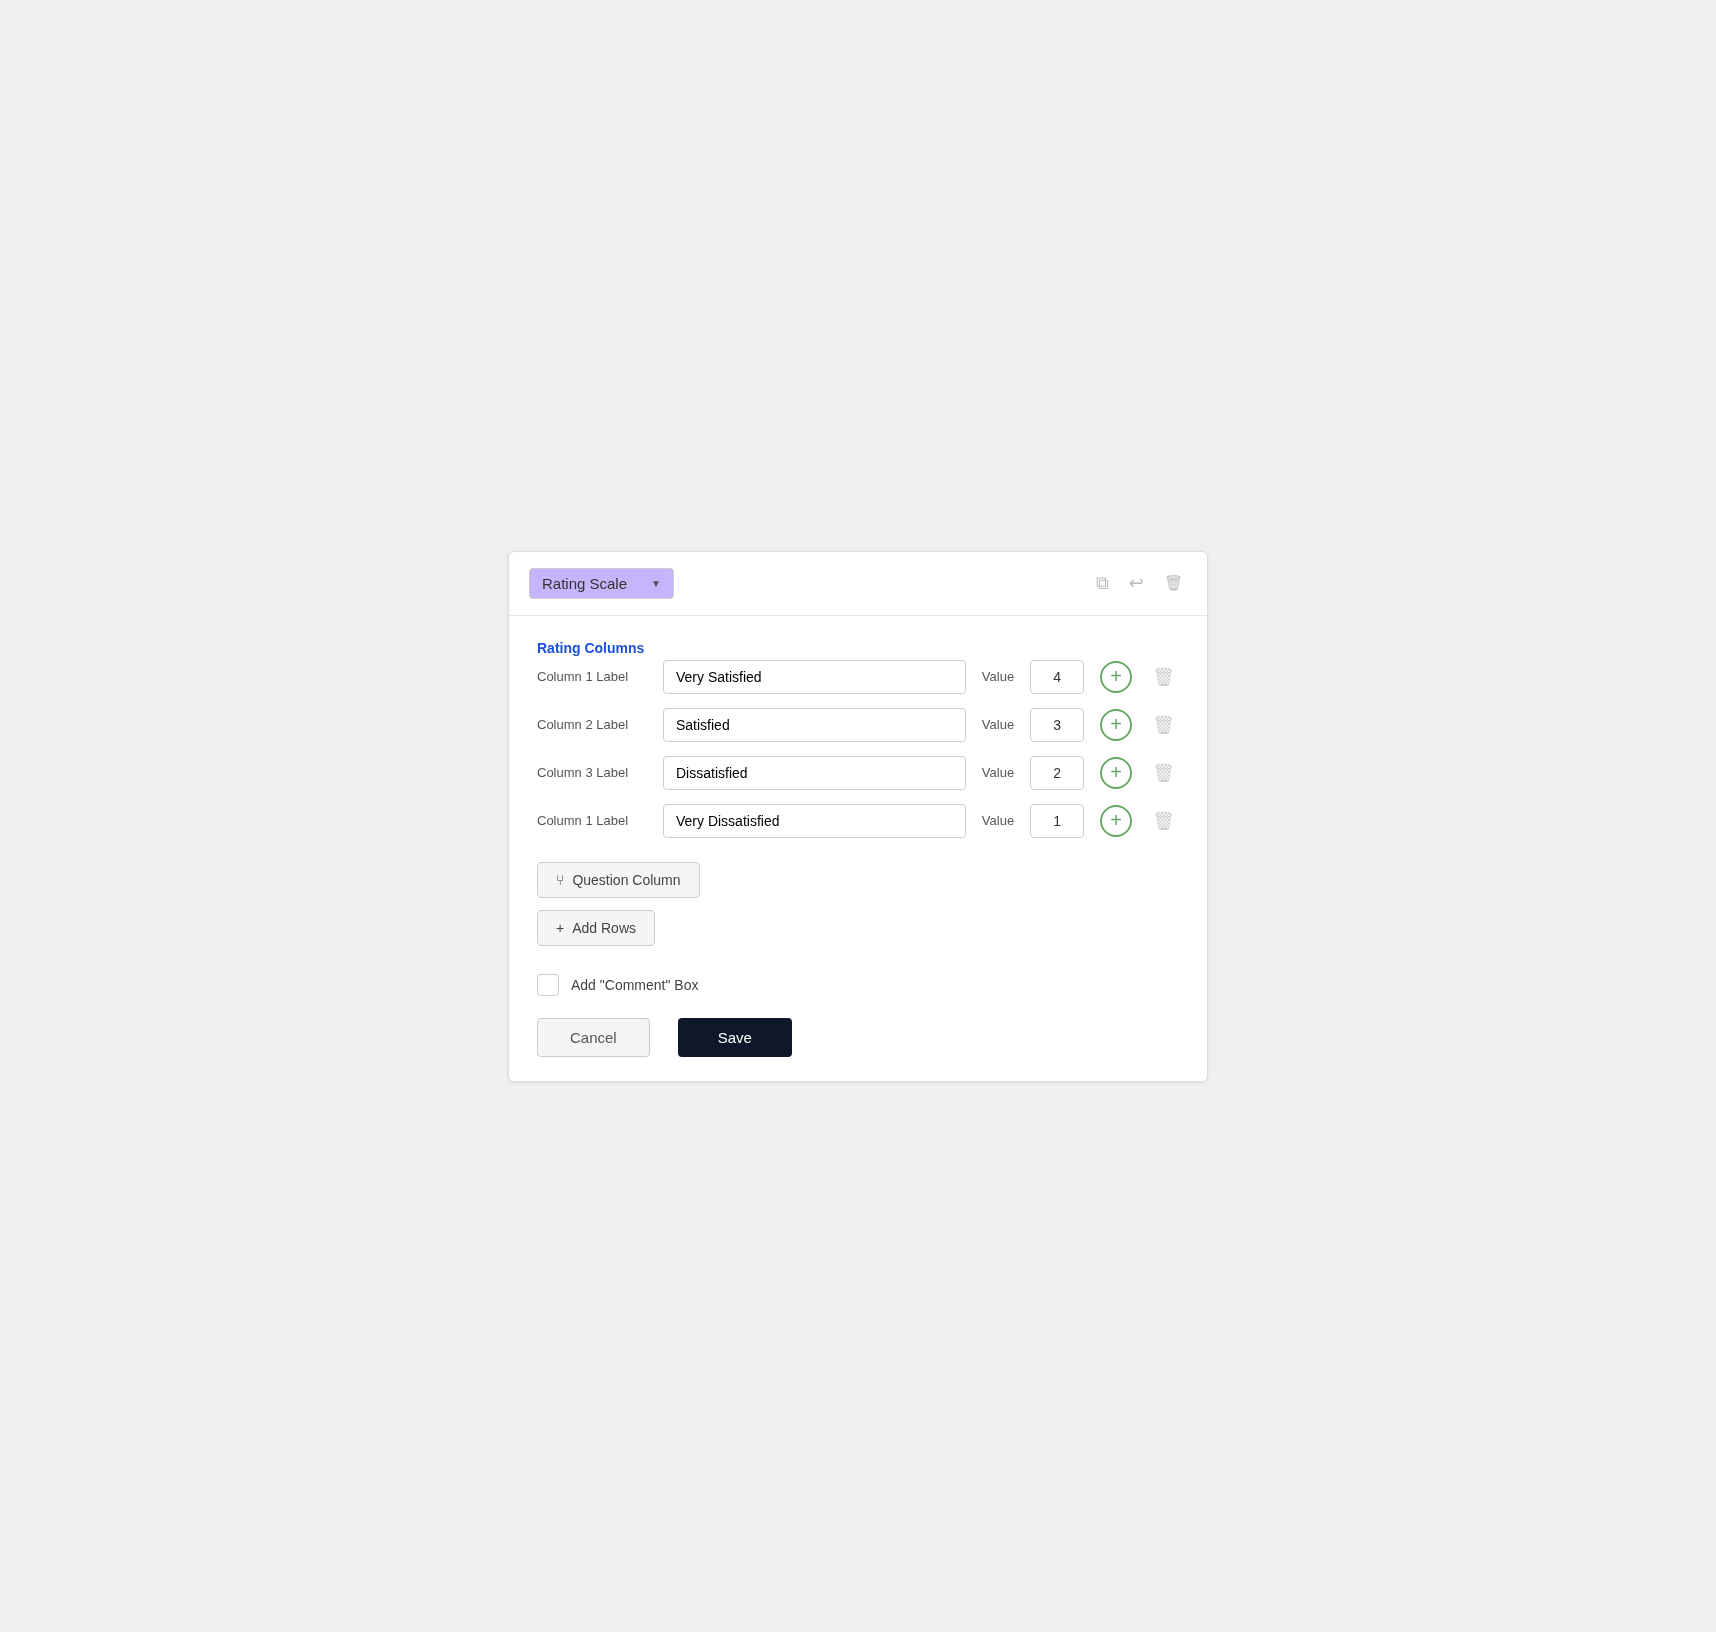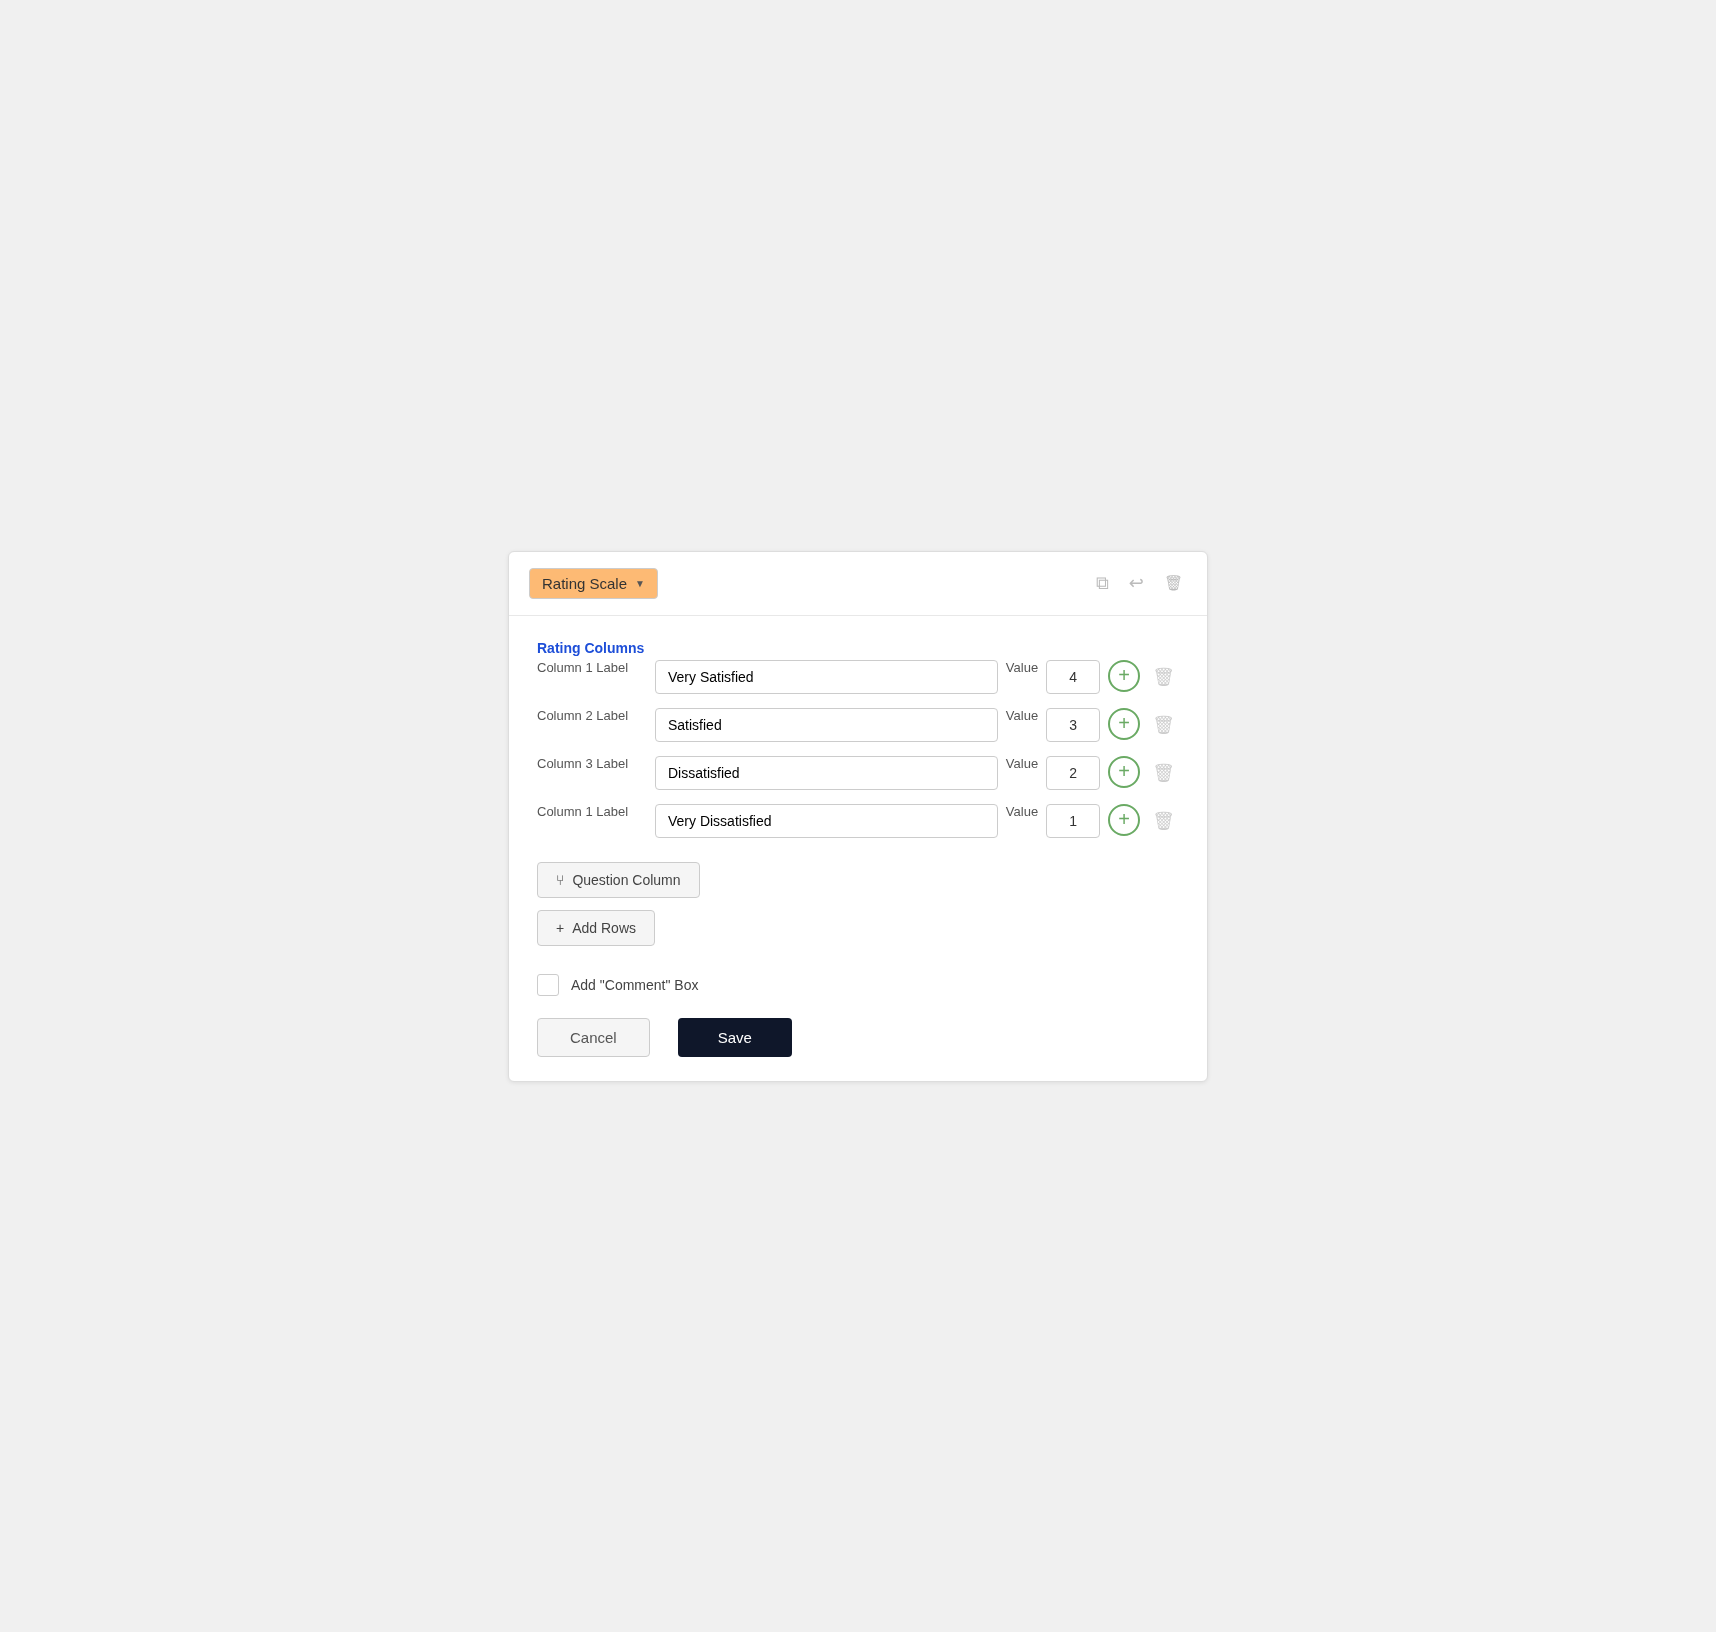--- a/index.html
+++ b/index.html
@@ -27,25 +27,25 @@
       display: flex;
       align-items: center;
       justify-content: space-between;
       padding: 16px 20px;
       border-bottom: 1px solid #e8e8e8;
     }
 
     .type-dropdown {
       display: flex;
       align-items: center;
-      gap: 8px;
+      gap: 24px;
       border: 1px solid #ccc;
       border-radius: 4px;
       padding: 6px 12px;
-      background: #fdba74;
+      background: #c4b5fd;
       cursor: pointer;
       font-size: 15px;
       color: #333;
     }
 
     .type-dropdown .chevron {
       font-size: 10px;
       color: #555;
     }
 
@@ -102,21 +102,22 @@
       color: #1d4ed8;
       margin-bottom: 4px;
     }
 
     .columns-section {
       margin-bottom: 24px;
     }
 
     .column-row {
       display: flex;
-      gap: 8px;
+      align-items: center;
+      gap: 16px;
       margin-bottom: 14px;
     }
 
     .column-row-label {
       font-size: 13px;
       color: #555;
       min-width: 110px;
     }
 
     .column-text-input {

